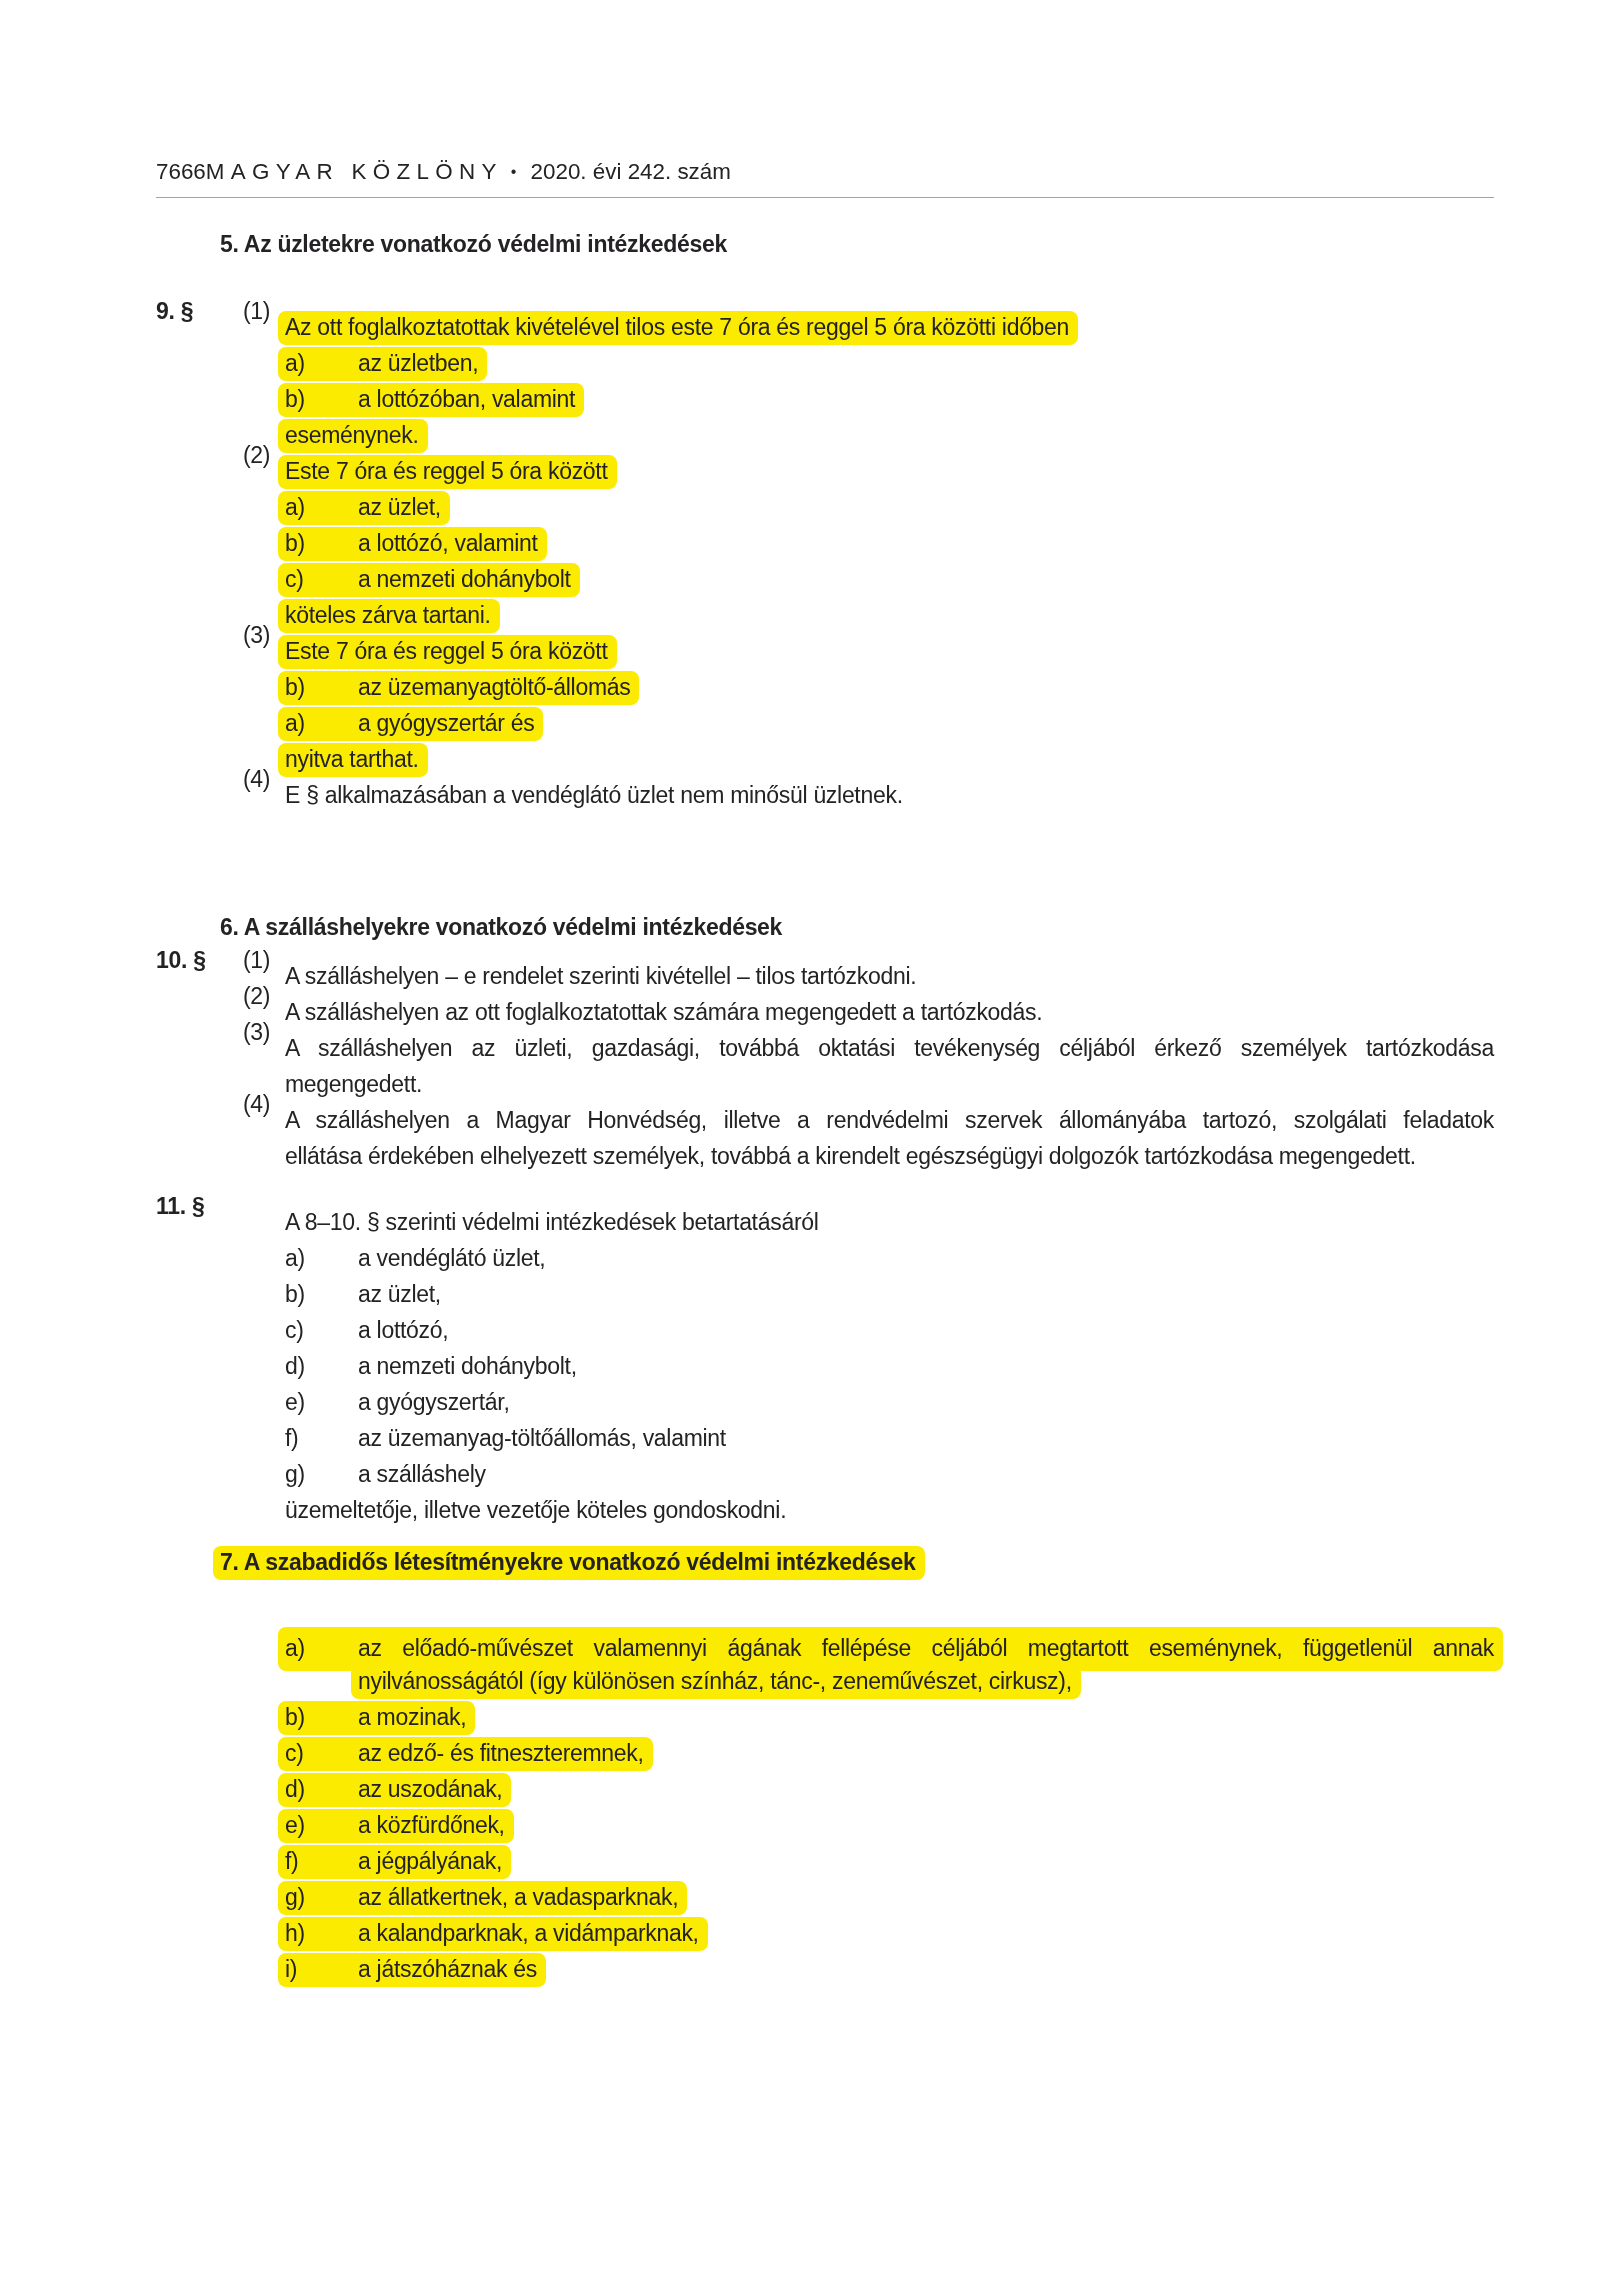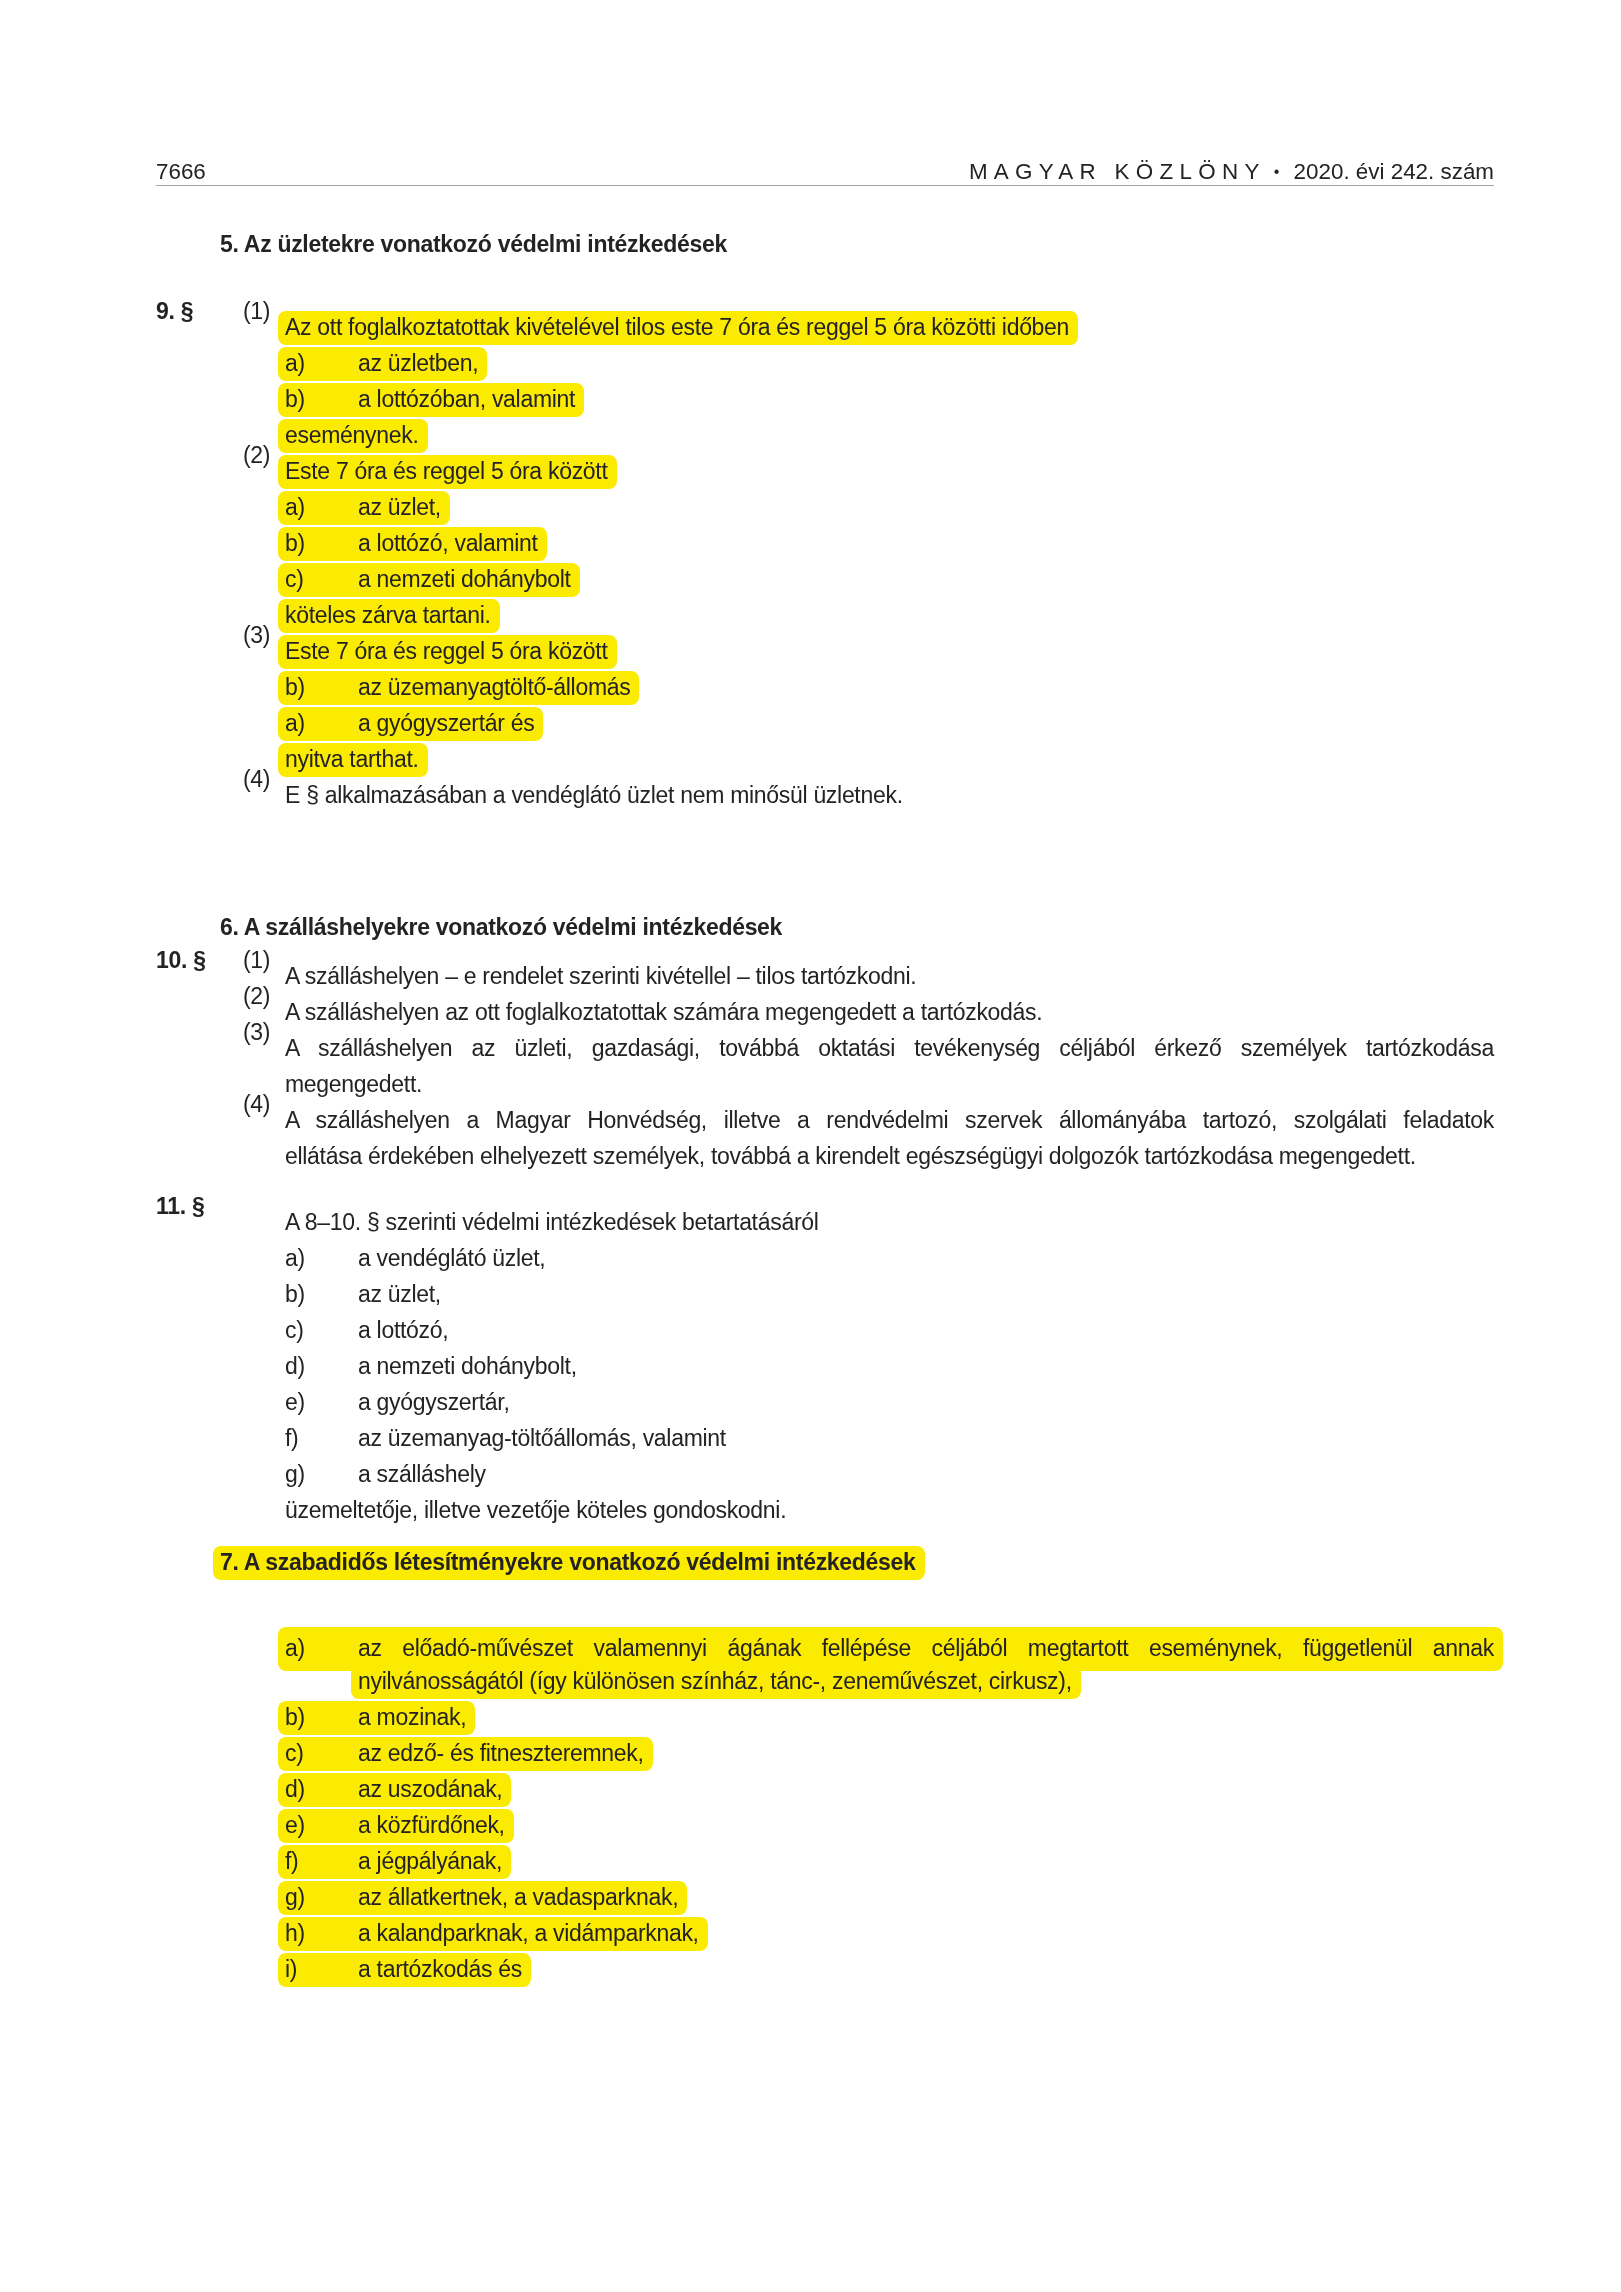--- a/index.html
+++ b/index.html
@@ -11,22 +11,22 @@
     font-family:"Liberation Sans", sans-serif;
     font-size:23px;
     letter-spacing:-0.3px;
     color:var(--text, #242224);
     overflow:hidden;
   }
 
   
   .header {
     position:absolute; left:156px; top:159px; width:1338px;
-    display:flex; justify-content:space-between; align-items:flex-end;
-    padding-bottom:0;
+    display:flex; align-items:flex-end;
+    padding-bottom:12px;
     border-bottom:1.8px solid var(--rule, #a3a3a3);
     font-size:22.4px; letter-spacing:0;
   }
   .header-right { display:flex; align-items:center; }
   .journal-title { letter-spacing:6.3px; }
   .header-bullet { font-size:16px; margin:0 14.3px 0 8px; }
 
   
   .block { position:absolute; left:156px; width:1338px; }
   .line { display:flex; height:36px; line-height:36px; }
@@ -284,18 +284,18 @@
       <span class="t"><span class="hl"><span class="letter">g)</span><span>az állatkertnek, a vadasparknak,</span></span></span>
     </div>
     <div class="line">
       <span class="m"></span>
         <span class="n"></span>
       <span class="t"><span class="hl"><span class="letter">h)</span><span>a kalandparknak, a vidámparknak,</span></span></span>
     </div>
     <div class="line">
       <span class="m"></span>
         <span class="n"></span>
-      <span class="t"><span class="hl"><span class="letter">i)</span><span>a tartózkodás és</span></span></span>
+      <span class="t"><span class="hl"><span class="letter">i)</span><span>a játszóháznak és</span></span></span>
     </div>
   </div>
 
 </div>
 
 
 </body></html>

